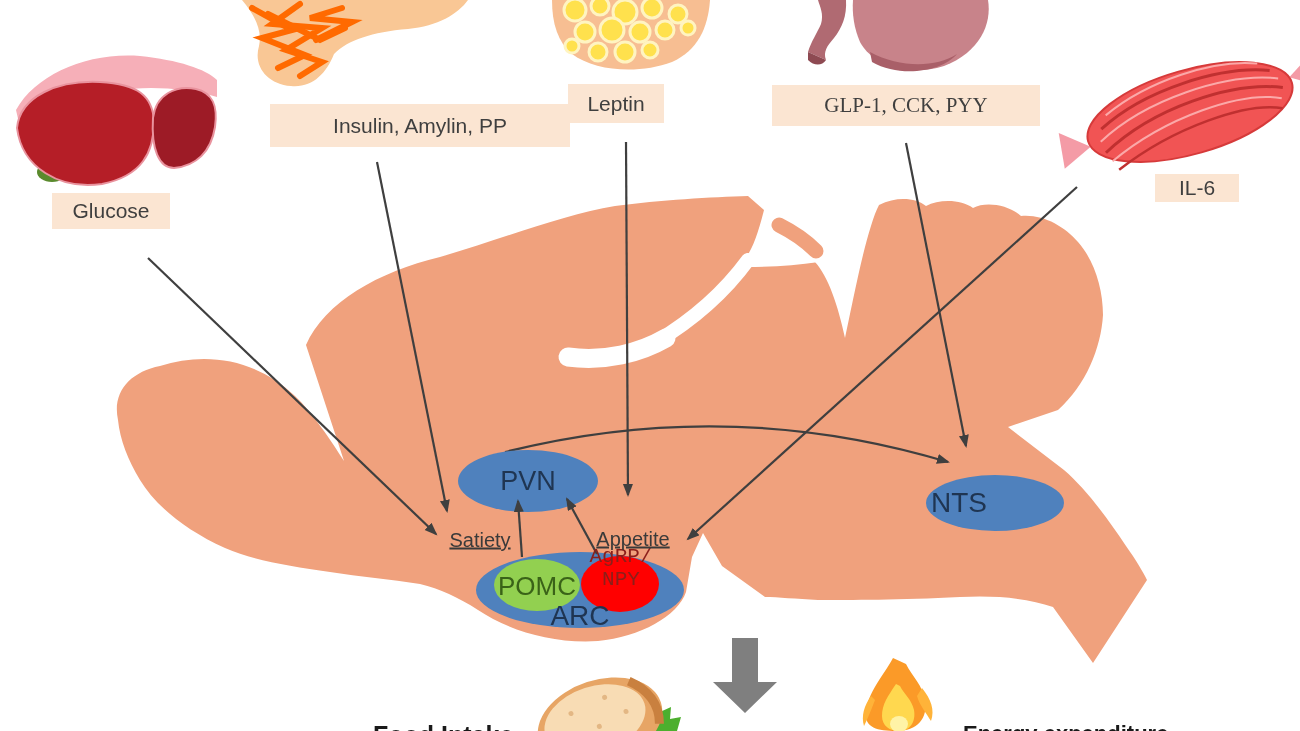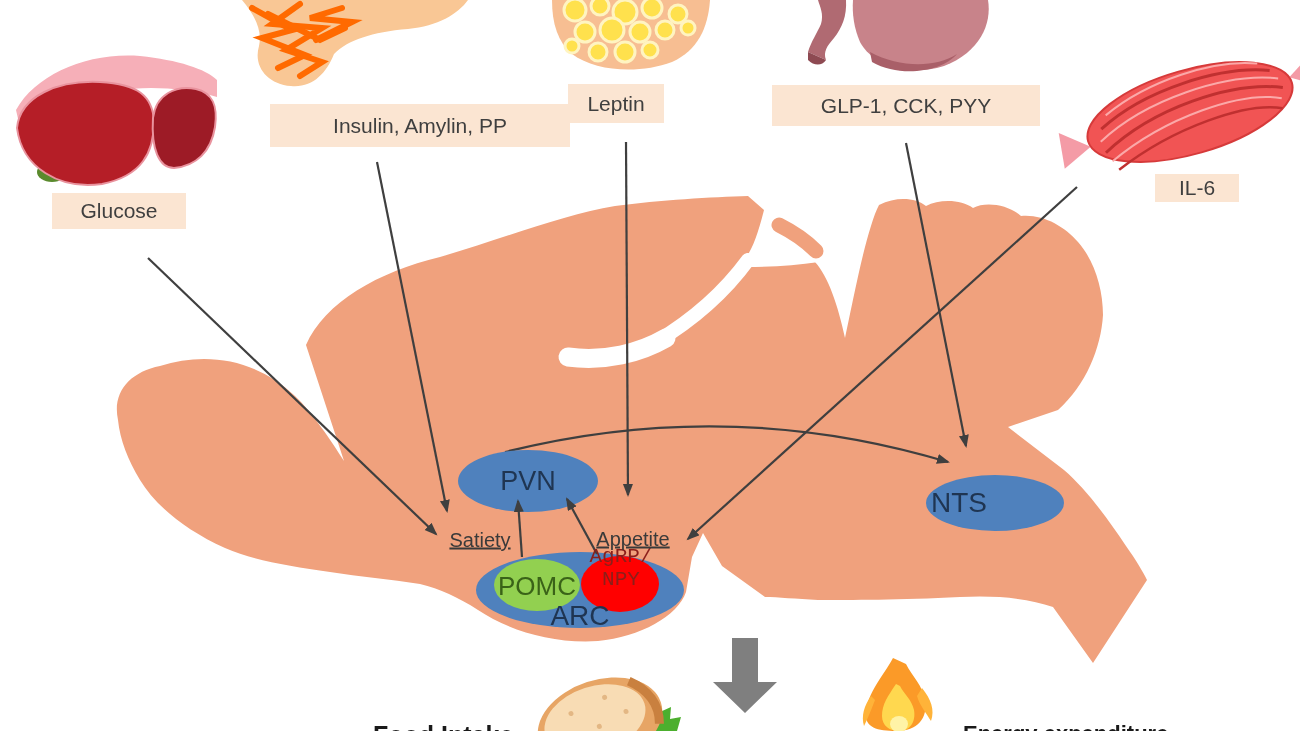--- a/index.html
+++ b/index.html
@@ -157,30 +157,30 @@
     <path d="M893,658 C882,678 868,692 866,712 C864,728 878,731 896,731
              C918,731 928,718 925,700 C923,686 912,676 906,664 Z" fill="#FB9A28"></path>
     <path d="M922,688 C931,699 935,710 931,721 C926,713 919,704 917,696 Z" fill="#FFB339"></path>
     <path d="M871,696 C864,706 861,716 864,726 C868,718 872,708 875,700 Z" fill="#FFB339"></path>
     <path d="M896,684 C888,696 882,704 882,716 C882,726 890,731 899,731
              C910,731 916,722 914,710 C912,700 904,694 900,686 Z" fill="#FFD84F"></path>
     <ellipse cx="899" cy="724" rx="9" ry="8" fill="#FFF3A6"></ellipse>
   </g>
 </svg>
 
-<div class="abs lblbox" style="left:52px;top:193px;width:134px;height:36px;">
+<div class="abs lblbox" style="left:52px;top:193px;width:118px;height:36px;">
   <span>Glucose</span>
 </div>
 <div class="abs lblbox" style="left:270px;top:104px;width:300px;height:43px;">
   <span>Insulin, Amylin, PP</span>
 </div>
 <div class="abs lblbox" style="left:568px;top:84px;width:96px;height:39px;">
   <span>Leptin</span>
 </div>
-<div class="abs lblbox" style="left:772px;top:85px;width:268px;height:41px;">
+<div class="abs lblbox" style="left:772px;top:85px;width:268px;height:41px;font-family:Liberation Serif, serif;">
   <span>GLP-1, CCK, PYY</span>
 </div>
 <div class="abs lblbox" style="left:1155px;top:174px;width:84px;height:28px;">
   <span>IL-6</span>
 </div>
 
 <div class="abs nucleus" style="left:528px;top:481px;font-size:27px;">PVN</div>
 <div class="abs nucleus" style="left:959px;top:503px;font-size:28px;">NTS</div>
 <div class="abs nucleus" style="left:580px;top:616px;font-size:28px;font-weight:normal;">ARC</div>
 <div class="abs pomc ctr" style="left:537px;top:586px;">POMC</div>

